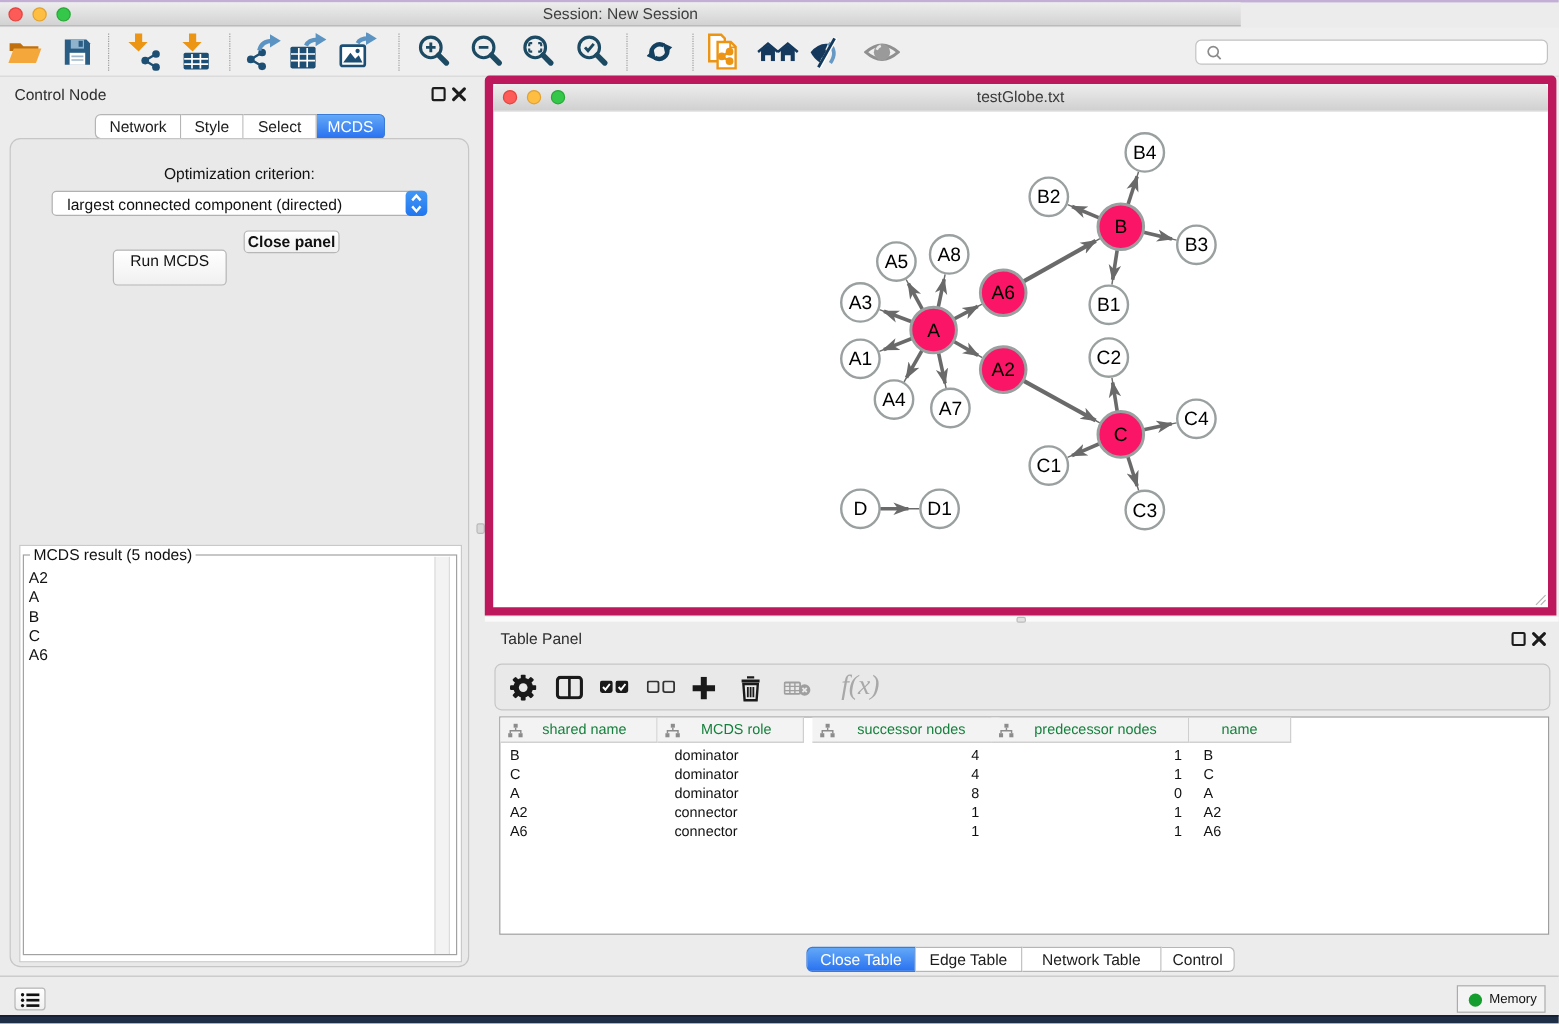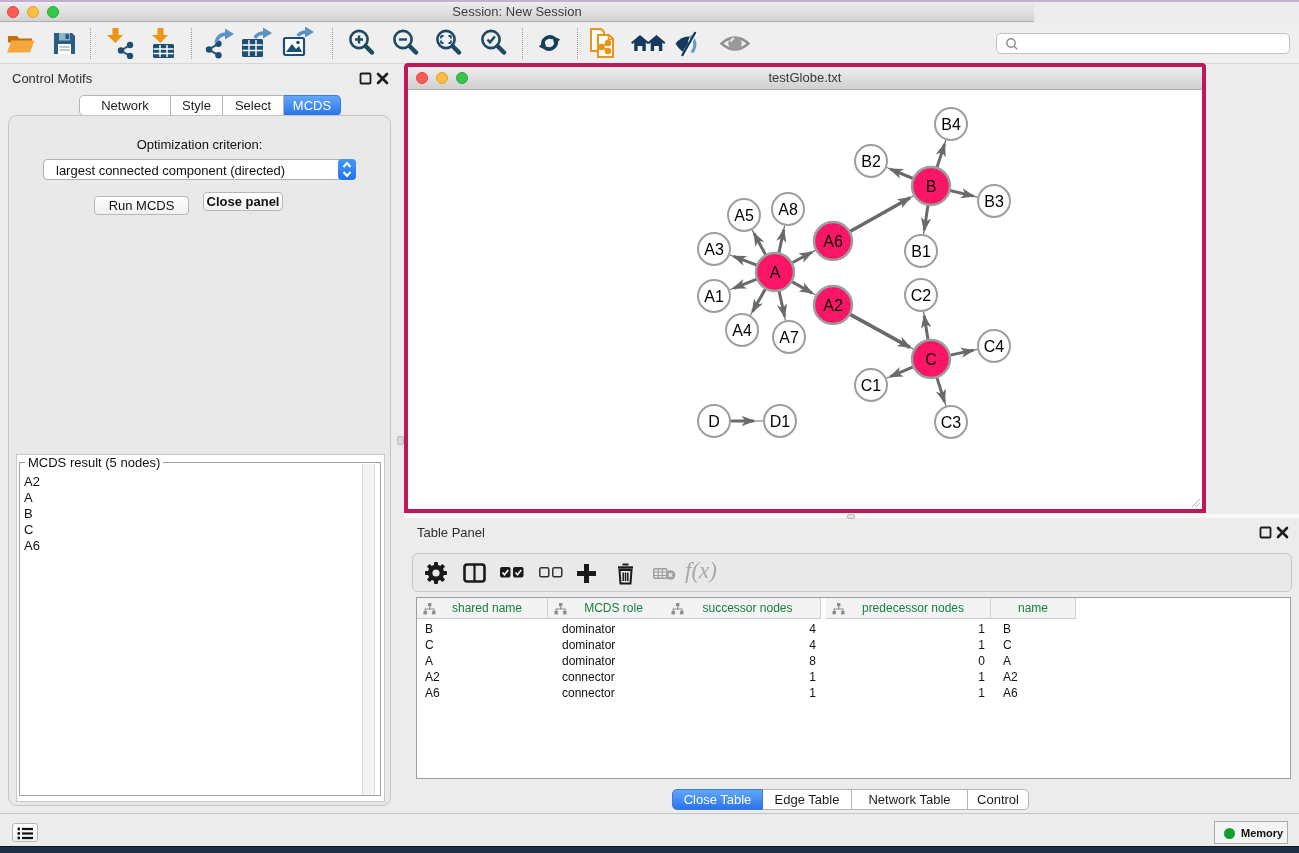--- a/index.html
+++ b/index.html
@@ -33,22 +33,22 @@
   background:linear-gradient(#4197f5,#2276ef); }
 .btn { background:linear-gradient(#ffffff,#f0f0f0); border:1px solid #b7b7b7; border-radius:4px;
   font-size:13px; color:#111; text-align:center; line-height:17px; }
 #listpane { left:7px; top:338px; width:369px; height:348px; background:#fff; border:1px solid #c9c9c9; }
 #fieldset { left:2px; top:7px; width:362px; height:334px; border:1px solid #a2a2a2; }
 #fs-label { left:5px; top:-8px; background:#fff; padding:0 3px; font-size:13px; color:#111; }
 #fieldset .items { position:absolute; left:4px; top:11px; font-size:13px; color:#111; line-height:16px; }
 #scrolltrack { position:absolute; right:5px; top:1px; width:13px; height:331px; background:#f3f3f3;
   border-left:1px solid #dcdcdc; border-right:1px solid #dcdcdc; }
 
-#netwin { left:404px; top:63px; width:802px; height:450px; background:#fff;
-  border:4px solid #be185d; border-radius:4px 4px 0 0; }
+#netwin { left:404px; top:63px; width:893px; height:450px; background:#fff;
+  border:7px solid #be185d; border-radius:4px 4px 0 0; }
 #nw-title { left:0; top:0; width:100%; height:23px; border-radius:4px 4px 0 0;
   background:linear-gradient(#ededed,#dcdcdc 60%,#d0d0d0); border-bottom:1px solid #b0b0b0; }
 #nw-title .title { width:100%; text-align:center; font-size:13px; color:#3a3a3a; line-height:22px; }
 
 #tp-title { left:417px; top:525px; font-size:13px; color:#2e2e2e; }
 #tp-toolbar { left:412px; top:553px; width:880px; height:39px; background:#e9e9e9;
   border:1px solid #c6c6c6; border-radius:6px; }
 #tablebox { left:416px; top:597px; width:875px; height:182px; background:#fff; border:1px solid #9e9e9e; }
 .th { position:absolute; top:0; height:21px; background:#f3f3f3; border-right:1px solid #cfcfcf;
   border-bottom:1px solid #c9c9c9; font-size:12px; color:#15803d; text-align:center; line-height:20px; }
@@ -188,42 +188,42 @@
   <div class="tsep" style="left:522px;"></div>
   <div class="tsep" style="left:577px;"></div>
   <div id="searchbox">
     <svg width="16" height="16" style="position:absolute;left:7px;top:2px" viewBox="0 0 16 16">
       <circle cx="7" cy="7" r="4.2" fill="none" stroke="#8b8b8b" stroke-width="1.4"></circle>
       <line x1="10.2" y1="10.2" x2="13.2" y2="13.2" stroke="#8b8b8b" stroke-width="1.4"></line>
     </svg>
   </div>
 </div>
 
-<div class="abs" id="cp-title">Control Motifs</div>
+<div class="abs" id="cp-title">Control Node</div>
 <svg class="abs" style="left:359px; top:72px;" width="13" height="13" viewBox="0 0 13 13">
   <rect x="1.5" y="1.5" width="10" height="10" fill="none" stroke="#1c1c1c" stroke-width="1.8" rx="1"></rect>
 </svg>
 <svg class="abs" style="left:376px; top:72px;" width="13" height="13" viewBox="0 0 13 13">
   <path d="M2 2 L11 11 M11 2 L2 11" stroke="#1c1c1c" stroke-width="2.6" stroke-linecap="round"></path>
 </svg>
 <div class="abs tabs" style="left:79px; top:95px;">
-  <div class="tab first" style="width:92px;">Network</div>
+  <div class="tab first" style="width:72px;">Network</div>
   <div class="tab" style="width:52px;">Style</div>
   <div class="tab" style="width:61px;">Select</div>
   <div class="tab sel last" style="width:57px;">MCDS</div>
 </div>
 <div class="abs" id="cp-box">
   <div class="abs" id="optlabel">Optimization criterion:</div>
   <div class="abs" id="dropdown"><span style="padding-left:12px;">largest connected component (directed)</span>
     <div id="dd-btn"><svg width="18" height="21" viewBox="0 0 18 21">
       <path d="M5.5 8 L9 4 L12.5 8" fill="none" stroke="#fff" stroke-width="2"></path>
       <path d="M5.5 13 L9 17 L12.5 13" fill="none" stroke="#fff" stroke-width="2"></path>
     </svg></div>
   </div>
-  <div class="abs btn" style="left:85px; top:80px; width:95px; height:19px;">Run MCDS</div>
+  <div class="abs btn" style="left:85px; top:92px; width:95px; height:30px;">Run MCDS</div>
   <div class="abs btn" style="left:194px; top:76px; width:80px; height:19px;font-weight:bold;">Close panel</div>
   <div class="abs" id="listpane">
     <div class="abs" id="fieldset">
       <div class="abs" id="fs-label">MCDS result (5 nodes)</div>
       <div class="items">A2<br>A<br>B<br>C<br>A6</div>
       <div id="scrolltrack"></div>
     </div>
   </div>
 </div>
 
@@ -388,40 +388,40 @@
       <path d="M3 5.5 h15" stroke="#1a1a1a" stroke-width="2.4"></path>
 <path d="M4.5 8 h12 l-1 13.5 h-10 Z" fill="none" stroke="#1a1a1a" stroke-width="2"></path>
 <path d="M8.2 10.5 V19 M10.5 10.5 V19 M12.8 10.5 V19" stroke="#1a1a1a" stroke-width="1.5"></path>
     </svg>
   <svg class="abs" style="left:240px;top:13px" width="23" height="13" viewBox="0 0 23 13">
       <rect x="0.75" y="1.75" width="13" height="9.5" rx="1" fill="none" stroke="#9f9f9f" stroke-width="1.5"></rect>
 <path d="M1 5 H13.5 M1 8.5 H13.5 M5.2 2 V11 M9.4 2 V11" stroke="#9f9f9f" stroke-width="1.2"></path>
 <circle cx="17.5" cy="8" r="4.8" fill="#9f9f9f"></circle>
       <path d="M15.7 6.2 L19.3 9.8 M19.3 6.2 L15.7 9.8" stroke="#e9e9e9" stroke-width="1.5"></path>
     </svg>
-  <div class="abs" style="left:272px;top:4px;font-family:'Liberation Serif',serif;font-style:italic;font-size:23px;color:#a8a8a8;">f(x)</div>
+  <div class="abs" style="left:288px;top:4px;font-family:'Liberation Serif',serif;font-style:italic;font-size:23px;color:#a8a8a8;">f(x)</div>
 </div>
 <div class="abs" id="tablebox">
   <div class="th" style="left:0px;width:131px;"><svg width="13" height="12" viewBox="0 0 13 12" style="position:absolute;left:6px;top:5px;">
         <g fill="#8c8c8c">
           <rect x="5" y="0" width="3.4" height="3.4"></rect>
           <rect x="0.5" y="8" width="3.4" height="3.4"></rect>
           <rect x="9.1" y="8" width="3.4" height="3.4"></rect>
           <path d="M6.7 3.4 V6 M2.2 8 V6 H11 V8" stroke="#8c8c8c" fill="none" stroke-width="1.2"></path>
         </g>
       </svg><span style="padding-left:10px;">shared name</span></div>
   <div class="th" style="left:131px;width:122px;"><svg width="13" height="12" viewBox="0 0 13 12" style="position:absolute;left:6px;top:5px;">
         <g fill="#8c8c8c">
           <rect x="5" y="0" width="3.4" height="3.4"></rect>
           <rect x="0.5" y="8" width="3.4" height="3.4"></rect>
           <rect x="9.1" y="8" width="3.4" height="3.4"></rect>
           <path d="M6.7 3.4 V6 M2.2 8 V6 H11 V8" stroke="#8c8c8c" fill="none" stroke-width="1.2"></path>
         </g>
       </svg><span style="padding-left:10px;">MCDS role</span></div>
-  <div class="th" style="left:248px;width:156px;"><svg width="13" height="12" viewBox="0 0 13 12" style="position:absolute;left:6px;top:5px;">
+  <div class="th" style="left:260px;width:156px;"><svg width="13" height="12" viewBox="0 0 13 12" style="position:absolute;left:6px;top:5px;">
         <g fill="#8c8c8c">
           <rect x="5" y="0" width="3.4" height="3.4"></rect>
           <rect x="0.5" y="8" width="3.4" height="3.4"></rect>
           <rect x="9.1" y="8" width="3.4" height="3.4"></rect>
           <path d="M6.7 3.4 V6 M2.2 8 V6 H11 V8" stroke="#8c8c8c" fill="none" stroke-width="1.2"></path>
         </g>
       </svg><span style="padding-left:10px;">successor nodes</span></div>
   <div class="th" style="left:409px;width:165px;"><svg width="13" height="12" viewBox="0 0 13 12" style="position:absolute;left:6px;top:5px;">
         <g fill="#8c8c8c">
           <rect x="5" y="0" width="3.4" height="3.4"></rect>
@@ -473,16 +473,16 @@
       <circle cx="1.8" cy="6.5" r="1.4" fill="#111"></circle>
         <rect x="5" y="5.4" width="11" height="2.2" fill="#111"></rect>
       <circle cx="1.8" cy="11" r="1.4" fill="#111"></circle>
         <rect x="5" y="9.9" width="11" height="2.2" fill="#111"></rect>
     </svg>
   </div>
   <div id="memorybtn">
     <svg width="13" height="13" viewBox="0 0 13 13" style="position:absolute;left:8px;top:5px;">
       <circle cx="6.5" cy="6.5" r="5.5" fill="#149e2d"></circle>
     </svg>
-    <span style="position:absolute;left:26px;top:5px;font-weight:bold;">Memory</span>
+    <span style="position:absolute;left:26px;top:5px;">Memory</span>
   </div>
 </div>
 <div class="abs" id="bottomstrip"></div>
 
 </body></html>

